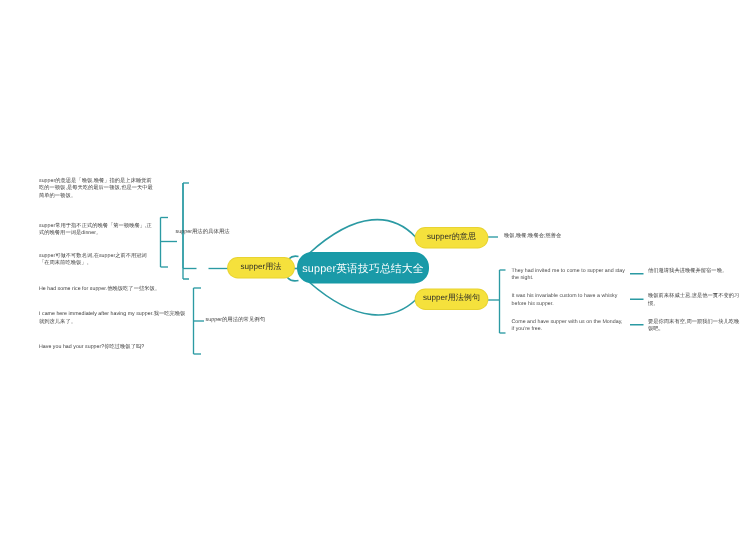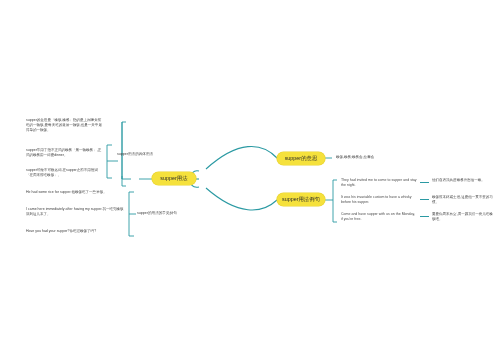--- a/index.html
+++ b/index.html
@@ -133,20 +133,21 @@
     <path d="M129 236 L134 236" stroke="#2b9aa3" stroke-width="0.9" fill="none"></path>
 
     <path d="M325 158 L332 158" stroke="#2b9aa3" stroke-width="0.9" fill="none"></path>
 
     <path d="M325 200 L333 200" stroke="#2b9aa3" stroke-width="0.9" fill="none"></path>
     <path d="M333 180 L333 222" stroke="#2b9aa3" stroke-width="0.9" fill="none"></path>
     <path d="M333 180 L337 180" stroke="#2b9aa3" stroke-width="0.9" fill="none"></path>
     <path d="M333 222 L337 222" stroke="#2b9aa3" stroke-width="0.9" fill="none"></path>
   </svg>
 
+  <div class="node node-root">supper英语技巧总结大全</div>
 
   <div class="node node-branch" id="node-left">supper用法</div>
 
   <div class="node node-branch" id="node-right-1">supper的意思</div>
 
   <div class="node node-branch" id="node-right-2">supper用法例句</div>
 
   <div class="bracket-label" style="left:117px; top:152px;">supper用法的具体用法</div>
 
   <div class="leaf leaf-left" style="left:26px; top:118px; width:76px;">supper的意思是「晚饭,晚餐」指的是上床睡觉前吃的一顿饭,是每天吃的最后一顿饭,也是一天中最简单的一顿饭。</div>

